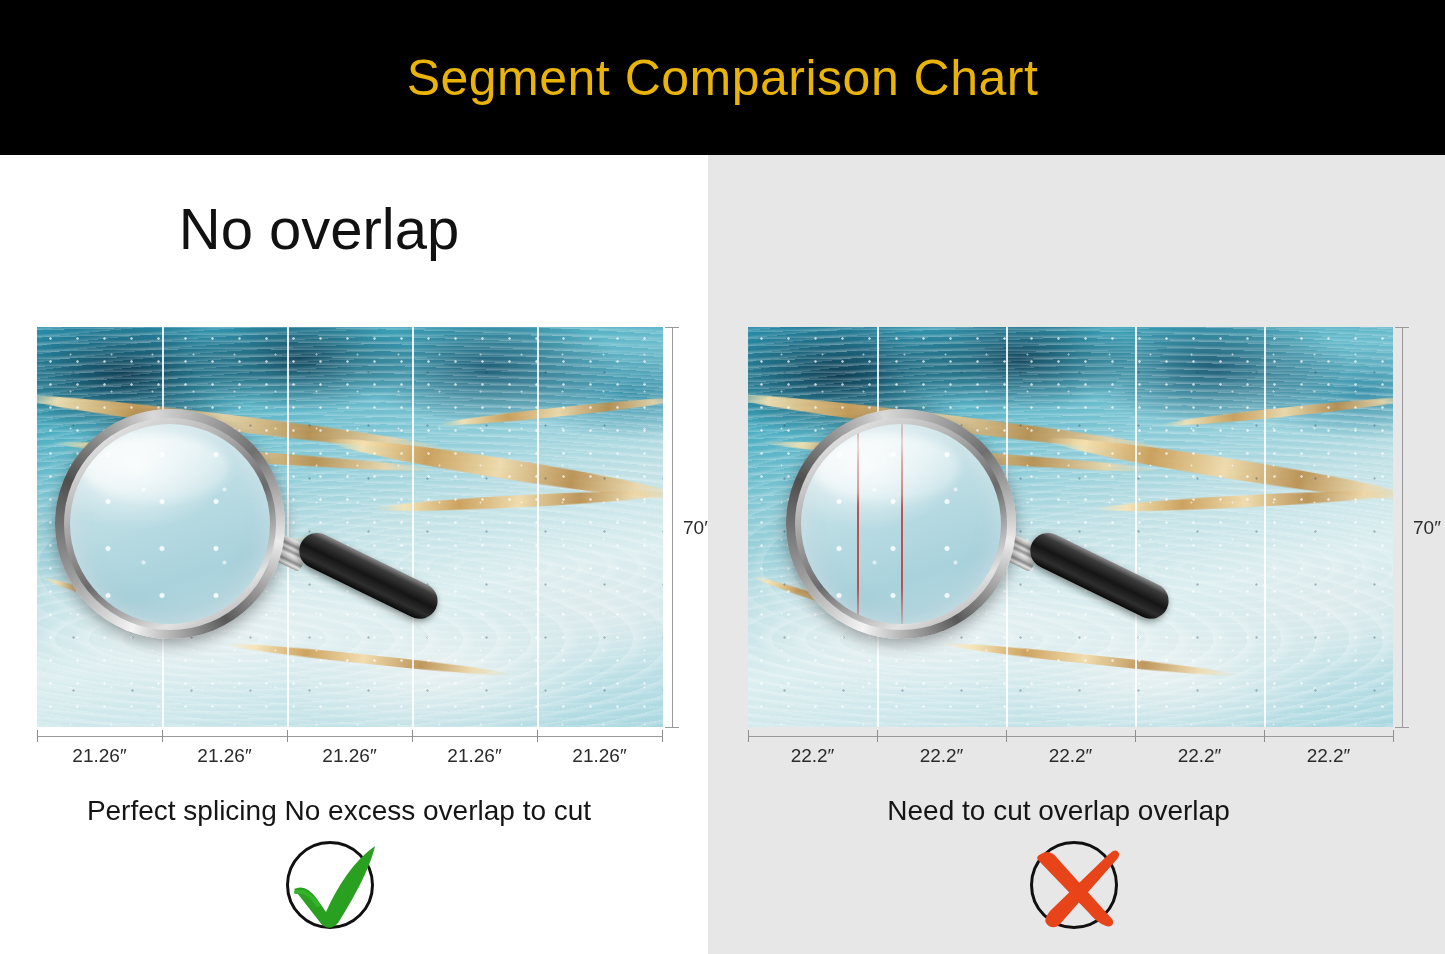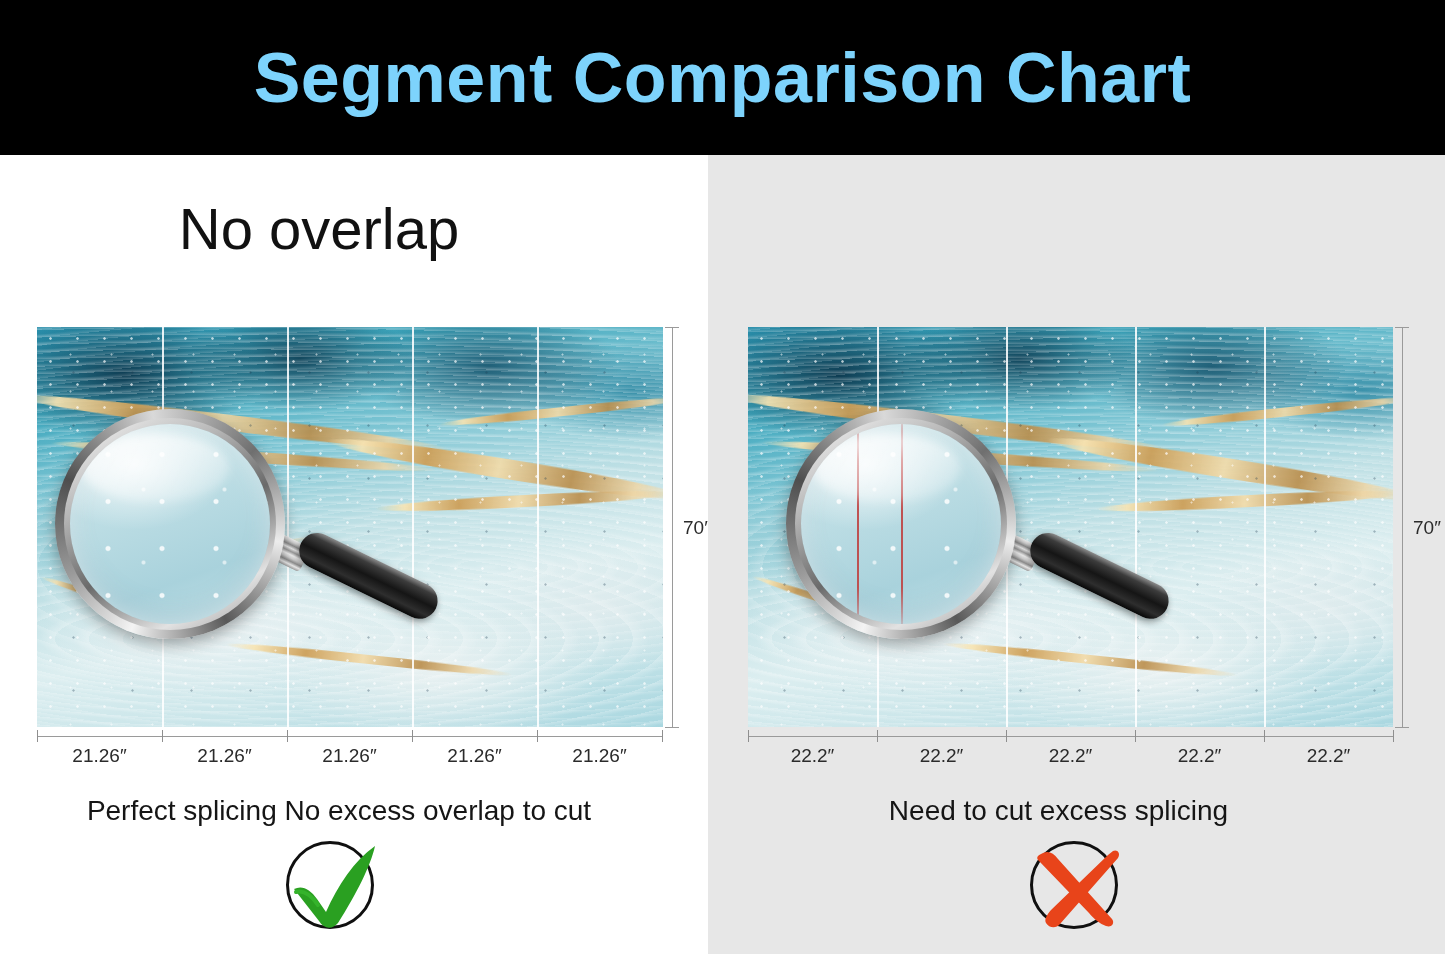--- a/index.html
+++ b/index.html
@@ -11,23 +11,23 @@
   }
   #root { position: relative; width: 1445px; height: 954px; }
 
   
   .banner {
     position: absolute; left: 0; top: 0; width: 1445px; height: 155px;
     background: #000000;
     display: flex; align-items: center; justify-content: center;
   }
   .banner-title {
-    color: #7dd3fc;
-    font-size: 70px;
-    font-weight: 700;
+    color: #eab308;
+    font-size: 50px;
+    font-weight: 400;
     letter-spacing: 0.5px;
     line-height: 1;
     white-space: nowrap;
   }
 
   
   .panel {
     position: absolute; top: 155px; height: 799px;
   }
   .panel-left  { left: 0;     width: 708px; background: #ffffff; }
@@ -306,21 +306,21 @@
     <div class="tick-v" style="left:427px; top:575px; height:12px;"></div>
     <div class="tick-v" style="left:556px; top:575px; height:12px;"></div>
     <div class="tick-v" style="left:685px; top:575px; height:12px;"></div>
 
     <div class="dim-label-h" style="left:40px;  top:591px; width:129px;">22.2″</div>
     <div class="dim-label-h" style="left:169px; top:591px; width:129px;">22.2″</div>
     <div class="dim-label-h" style="left:298px; top:591px; width:129px;">22.2″</div>
     <div class="dim-label-h" style="left:427px; top:591px; width:129px;">22.2″</div>
     <div class="dim-label-h" style="left:556px; top:591px; width:129px;">22.2″</div>
 
-    <div class="caption" style="top:642px; left:-18px;">Need to cut excess splicing</div>
+    <div class="caption" style="top:642px; left:-18px;">Need to cut overlap overlap</div>
 
     <div class="verdict" style="left:312px; top:682px;">
       <div class="verdict-circle"></div>
       <svg class="cross-svg" width="118" height="96" viewBox="0 0 118 96">
         <path d="M21 17 C27 13, 33 15, 38 22 L92 82 C95 86, 92 91, 86 89 C80 87, 74 82, 69 76 L19 24 C16 21, 17 19, 21 17 Z" fill="#e8441a"></path>
         <path d="M93 14 C97 12, 101 16, 98 21 L40 87 C36 92, 29 91, 26 86 C24 82, 27 78, 31 73 L88 18 Z" fill="#e8441a"></path>
         <path d="M24 19 L90 84" stroke="#f4apx" stroke-width="0" fill="none"></path>
       </svg>
     </div>
   </div>

